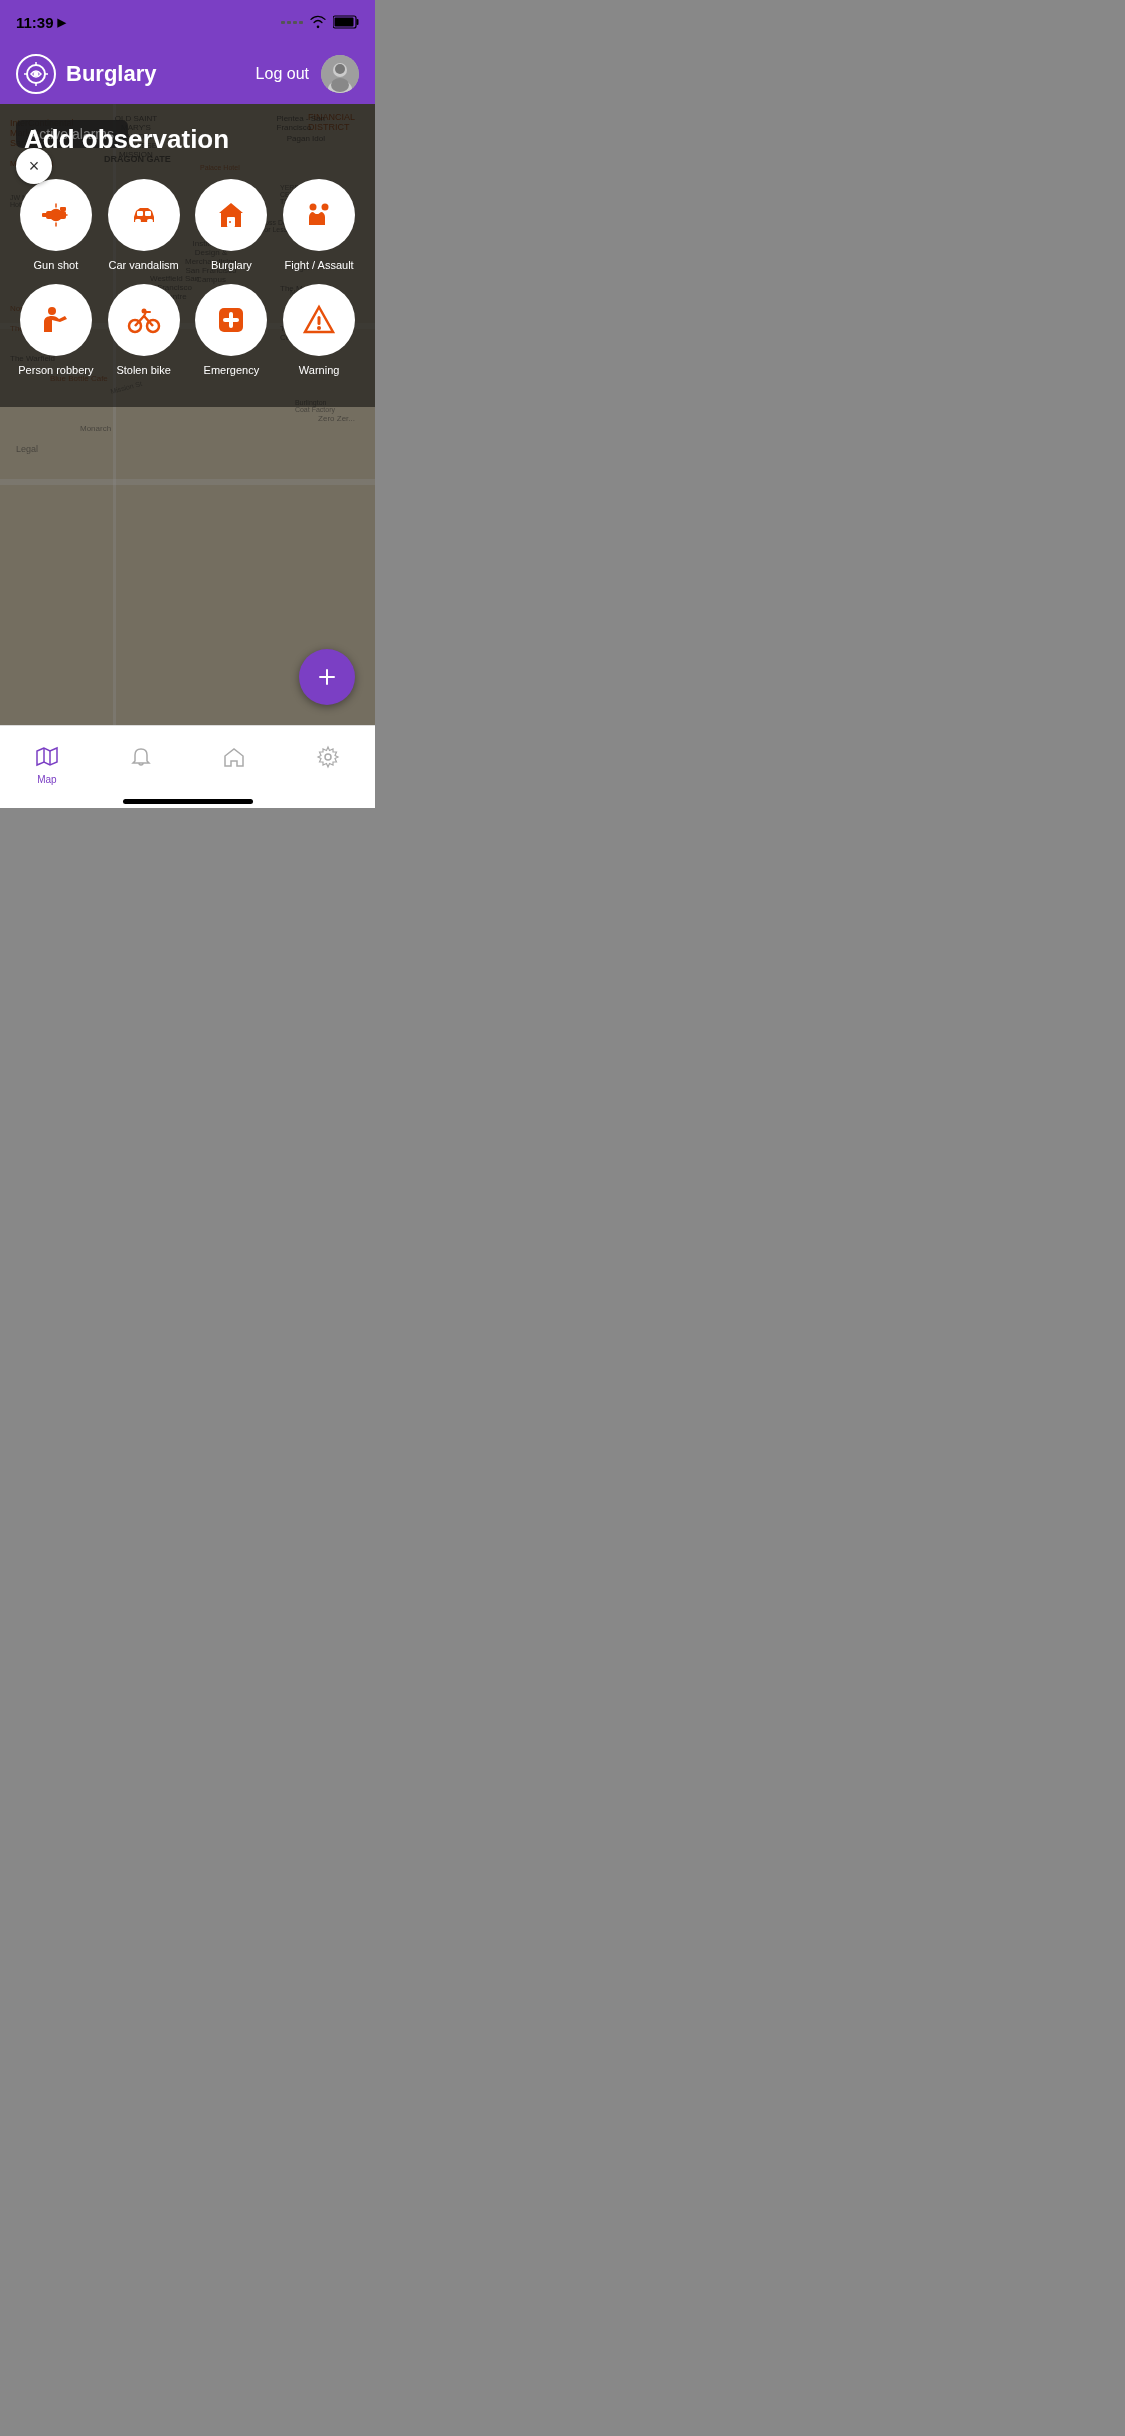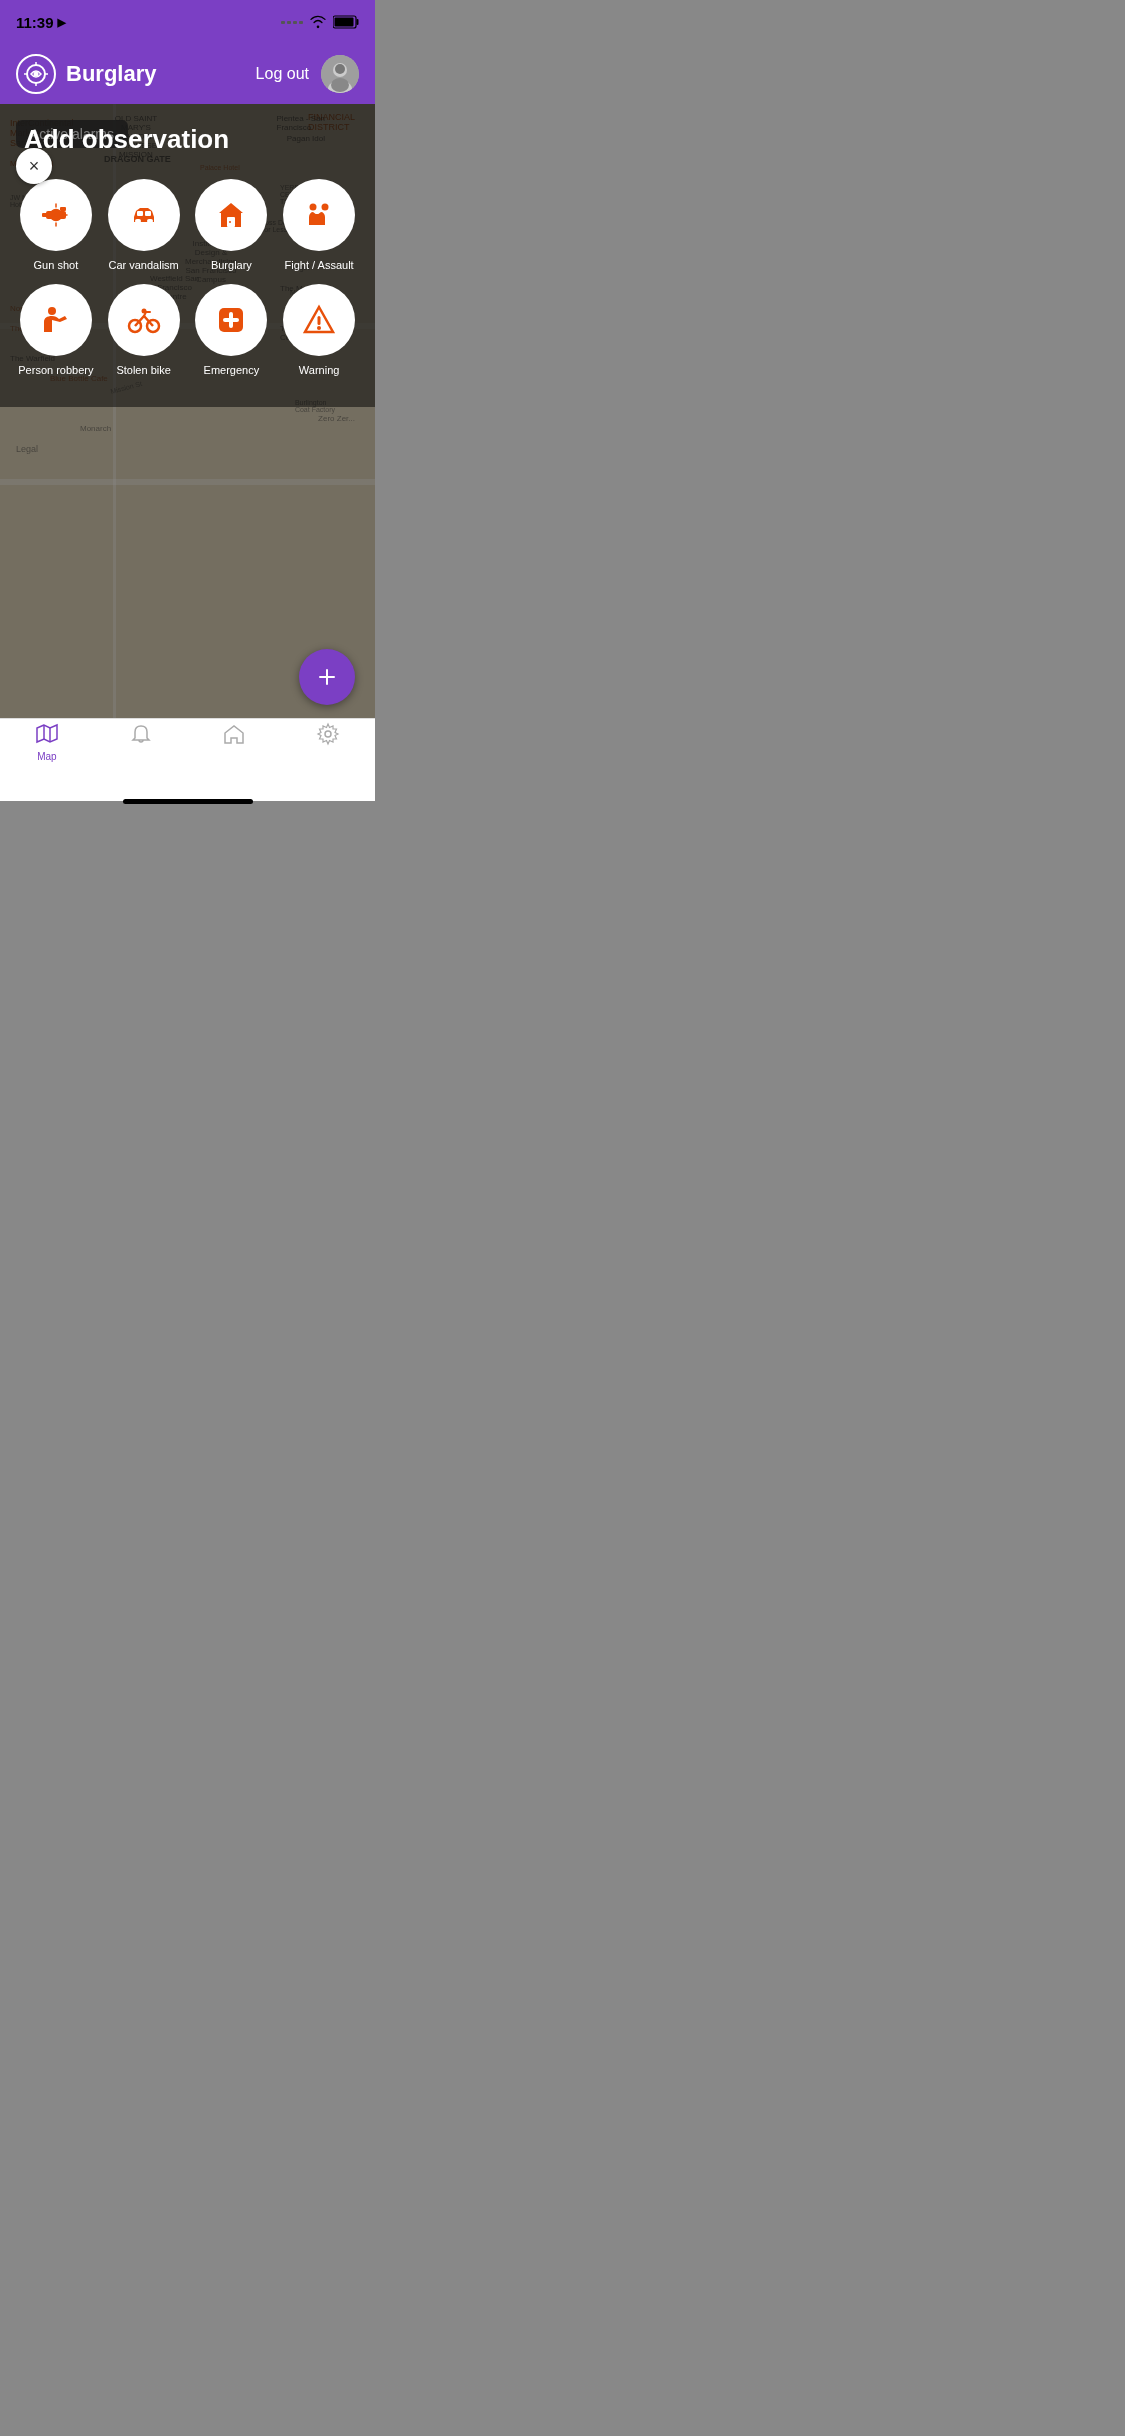--- a/index.html
+++ b/index.html
@@ -243,29 +243,29 @@
       font-size: 28px;
       cursor: pointer;
       border: none;
       box-shadow: 0 2px 8px rgba(0,0,0,0.4);
       z-index: 10;
     }
 
     
     .tab-bar {
       position: absolute;
-      bottom: 11px;
+      bottom: 4px;
       left: 0;
       right: 0;
       height: 83px;
       background: white;
       border-top: 1px solid #ddd;
       display: flex;
       align-items: flex-start;
-      padding-top: 0;
+      padding-top: 16px;
       z-index: 100;
     }
     .tab-item {
       flex: 1;
       display: flex;
       flex-direction: column;
       align-items: center;
       gap: 4px;
       cursor: pointer;
       padding-top: 2px;

